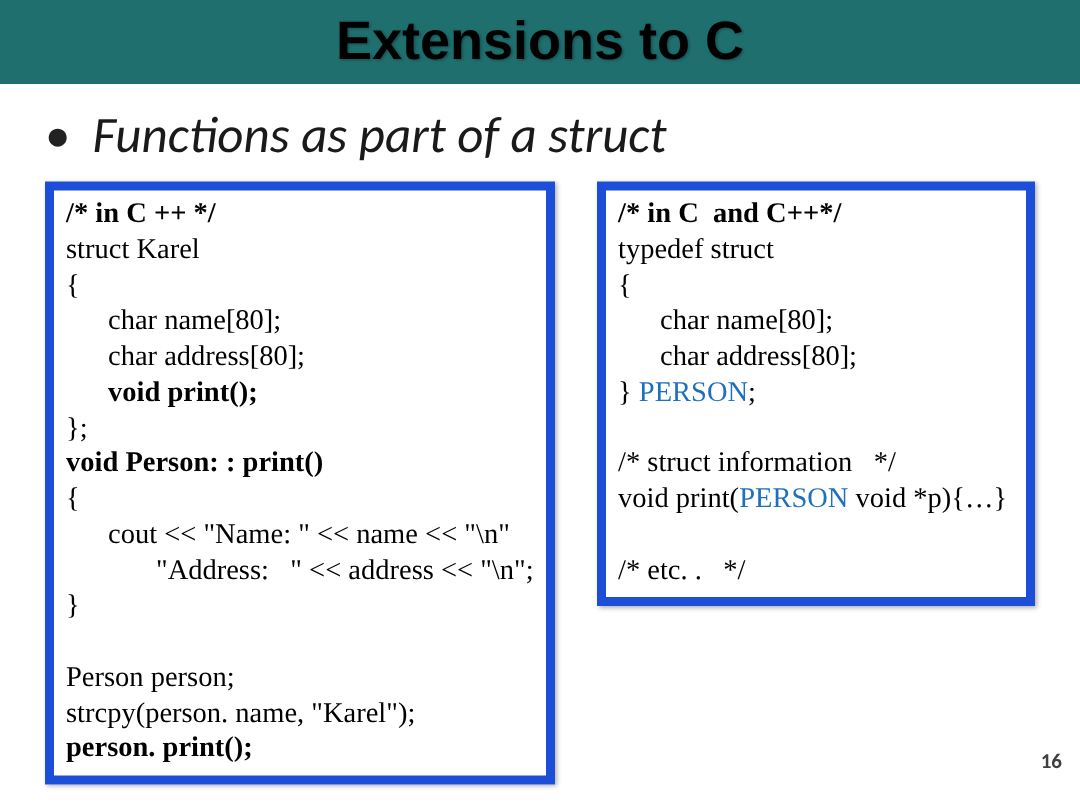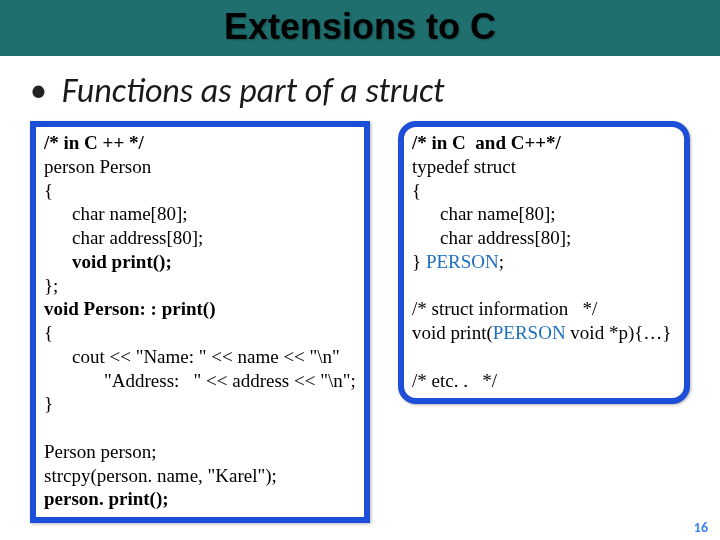--- a/index.html
+++ b/index.html
@@ -43,51 +43,51 @@
     border: 6px solid #1d4ed8;
     box-shadow: 1px 1px 3px rgba(0,0,0,0.3);
     padding: 4px 8px 6px 8px;
     font-family: Liberation Serif, serif;
     font-size: 19px;
     line-height: 1.25;
     color: #000;
     background: #fff;
   }
   .codebox.left  { width: 340px; }
-  .codebox.right { width: 292px; height: fit-content; border-radius: 18px; }
+  .codebox.right { width: 292px; height: fit-content; }
   .codebox .line { white-space: pre; }
   .codebox .indent1 { padding-left: 28px; }
   .codebox .indent2 { padding-left: 60px; }
   .codebox .bold { font-weight: bold; }
   .blue  { color: #1f6fbf; }
   .blue2 { color: #1f6fbf; }
   .page-num {
     position: absolute;
     right: 12px;
-    bottom: 4px;
+    bottom: 24px;
     font-size: 14px;
     font-weight: bold;
-    color: #3b82f6;
+    color: #404040;
   }
 </style>
 </head>
 <body>
 
 <div class="title-bar">Extensions to C</div>
 
 <div class="bullet-row">
   <span class="dot">•</span>
   <span>Functions as part of a struct</span>
 </div>
 
 <div class="columns">
 
   <div class="codebox left">
     <div class="line bold">/* in C ++ */</div>
-    <div class="line">person Person</div>
+    <div class="line">struct Karel</div>
     <div class="line">{</div>
     <div class="line indent1">char name[80];</div>
     <div class="line indent1">char address[80];</div>
     <div class="line indent1 bold">void print();</div>
     <div class="line">};</div>
     <div class="line bold">void Person: : print()</div>
     <div class="line">{</div>
     <div class="line indent1">cout &lt;&lt; "Name: " &lt;&lt; name &lt;&lt; "\n"</div>
     <div class="line indent2">"Address:   " &lt;&lt; address &lt;&lt; "\n";</div>
     <div class="line">}</div>

